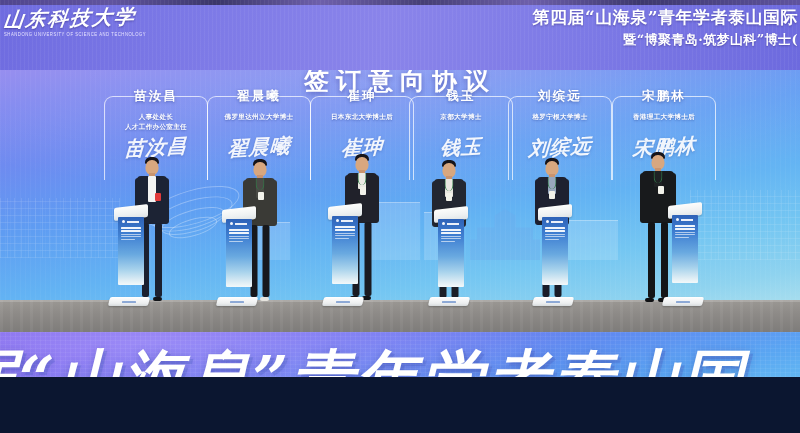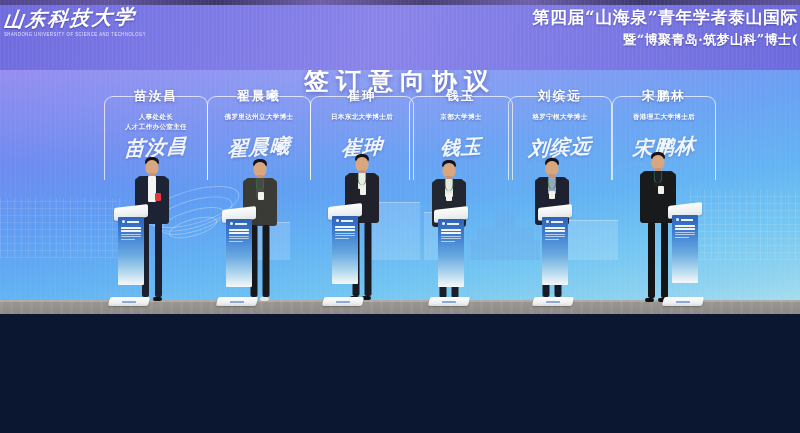--- a/index.html
+++ b/index.html
@@ -1,21 +1,21 @@
 <!DOCTYPE html>
 <html><head>
 <meta charset="utf-8">
 <style>
   * { margin:0; padding:0; box-sizing:border-box; }
   html,body { width:800px; height:433px; overflow:hidden; }
   body {
     font-family:"Liberation Sans","DejaVu Sans",sans-serif;
     background:#0b1630;
   }
-  .stage { position:relative; width:800px; height:314px; overflow:hidden; }
+  .stage { position:relative; width:800px; height:377px; overflow:hidden; }
 
   
   .header-band {
     position:absolute; left:0; top:0; width:800px; height:70px;
     background:linear-gradient(100deg,#6f6ce0 0%,#7b78e6 22%,#8a84ea 48%,#7d7ae6 72%,#6d6ade 100%);
     overflow:hidden;
   }
   .header-band::after{
     content:""; position:absolute; inset:0;
     background:repeating-linear-gradient(90deg,rgba(255,255,255,.05) 0 1px,transparent 1px 4px);

